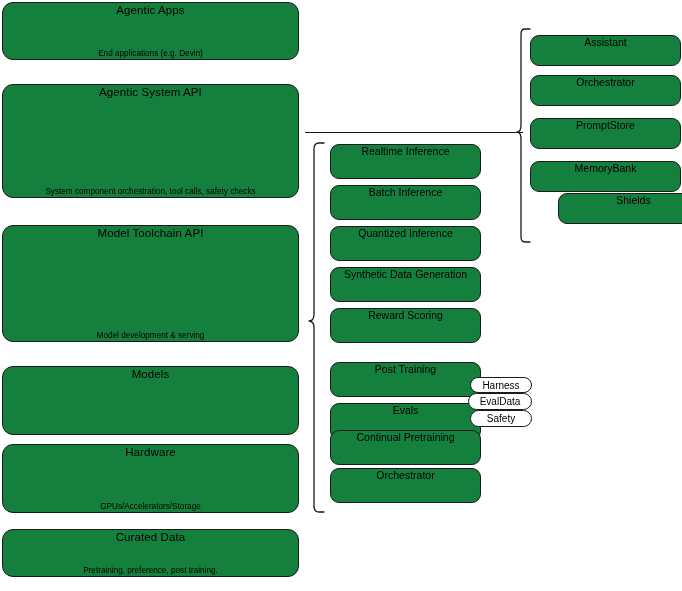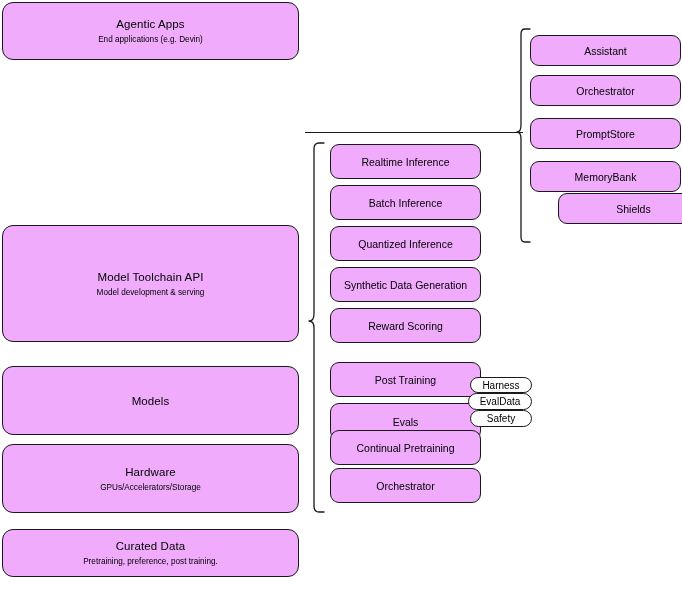--- a/index.html
+++ b/index.html
@@ -24,25 +24,25 @@
     width: 682px;
     height: 591px;
   }
 
   
   .box {
     position: absolute;
     box-sizing: border-box;
     border: 1.4px solid #1a1a1a;
     border-radius: 11px;
-    background: #f0abfc;
+    background: #15803d;
     display: flex;
     flex-direction: column;
     align-items: center;
-    justify-content: center;
+    justify-content: space-between;
     text-align: center;
   }
 
   .stack-box {
     left: 2px;
     width: 297px;
   }
   .stack-title {
     font-size: 11.5px;
     line-height: 14px;
@@ -112,20 +112,24 @@
 </head>
 <body>
 
 <div id="canvas">
 
   <div class="box stack-box" style="top:2px; height:58px;">
     <div class="stack-title">Agentic Apps</div>
     <div class="stack-sub">End applications (e.g. Devin)</div>
   </div>
 
+  <div class="box stack-box" style="top:84px; height:114px;">
+    <div class="stack-title">Agentic System API</div>
+    <div class="stack-sub">System component orchestration, tool calls, safety checks</div>
+  </div>
 
   <div class="box stack-box" style="top:225px; height:117px;">
     <div class="stack-title">Model Toolchain API</div>
     <div class="stack-sub">Model development &amp; serving</div>
   </div>
 
   <div class="box stack-box" style="top:366px; height:69px;">
     <div class="stack-title">Models</div>
   </div>
 

